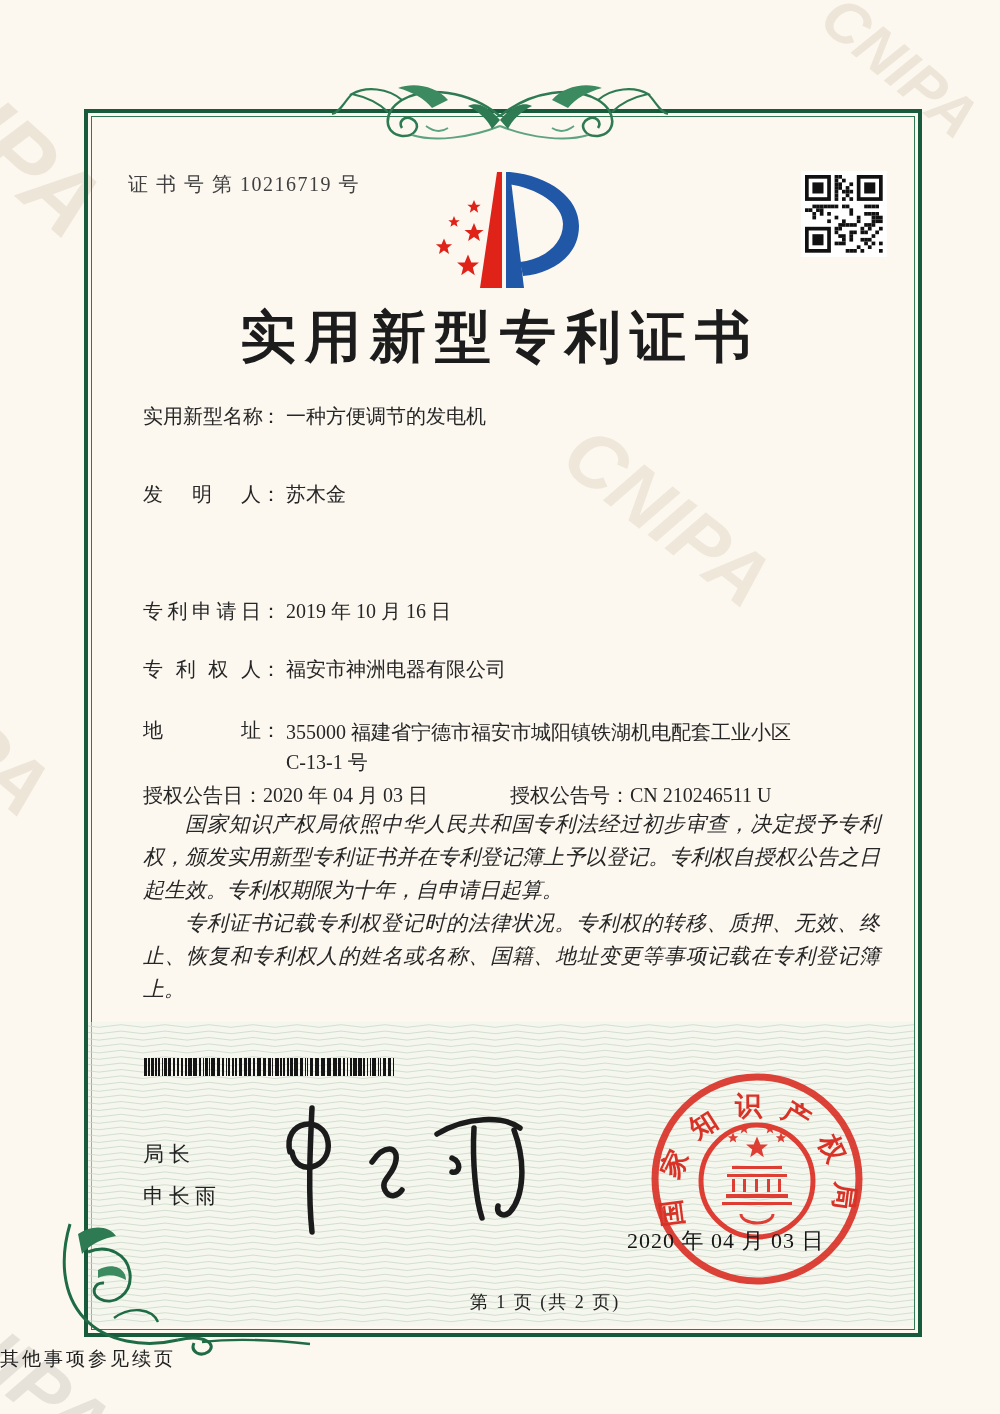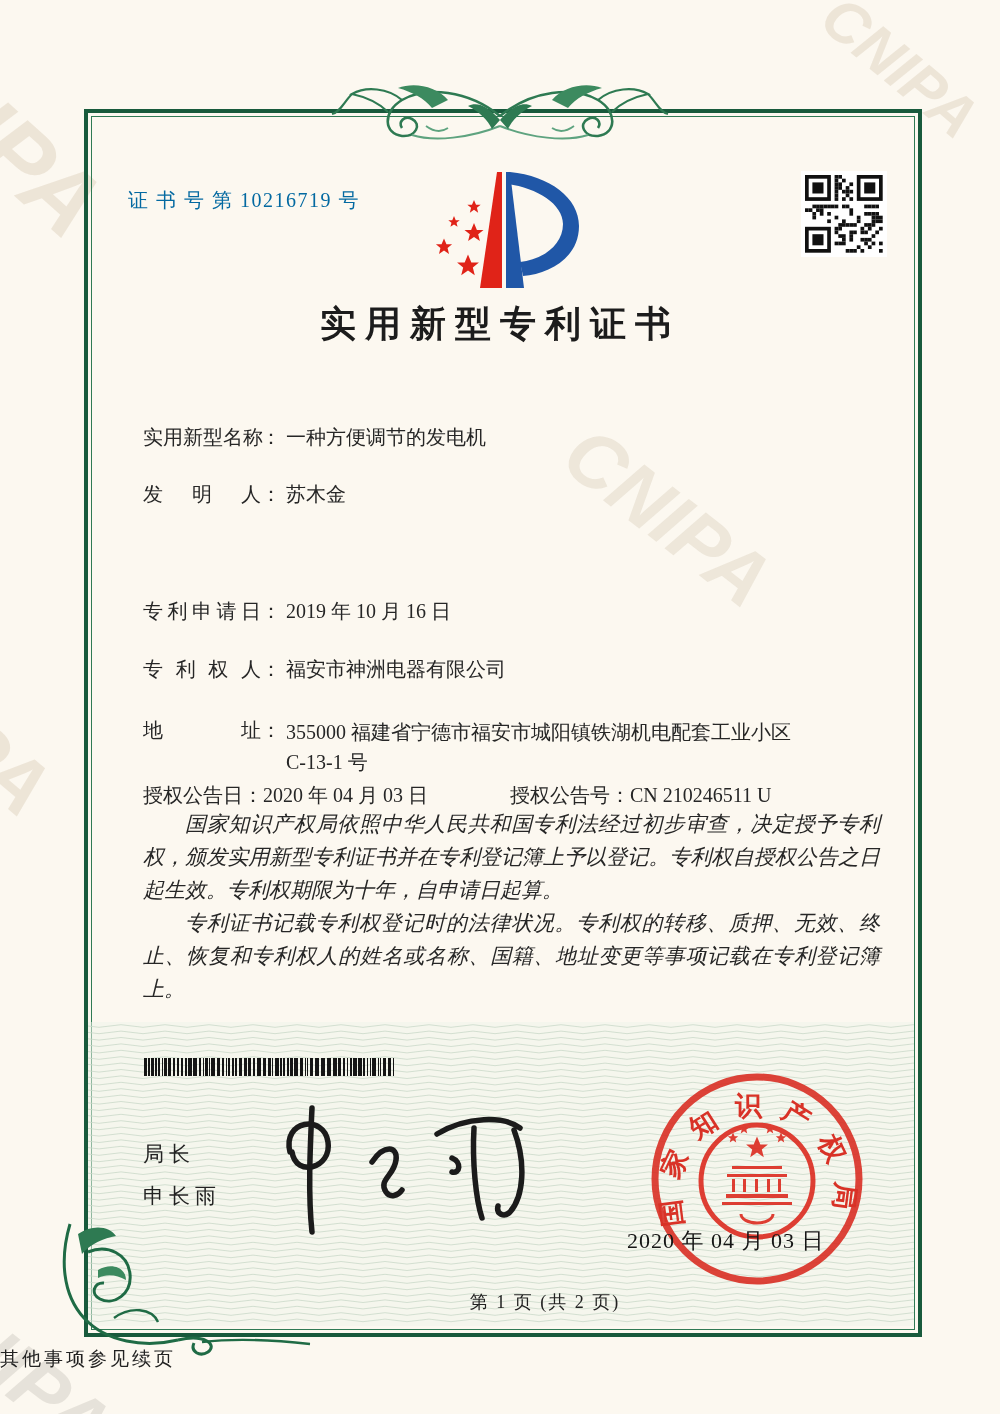--- a/index.html
+++ b/index.html
@@ -12,24 +12,24 @@
   .wm2{left:852px;top:-18px;font-size:60px;transform:rotate(40deg);}
   .wm3{left:602px;top:408px;font-size:78px;transform:rotate(38deg);color:rgba(224,213,196,0.5);}
   .wm4{left:-118px;top:608px;font-size:80px;transform:rotate(40deg);}
   .wm5{left:-58px;top:1255px;font-size:78px;transform:rotate(38deg);color:rgba(205,200,190,0.45);}
   
   .frame{position:absolute;left:84px;top:109px;width:830px;height:1220px;border:4px solid #185a3c;z-index:1;}
   .frame-inner{position:absolute;inset:3px;border:1px solid #2f7a54;}
   .top-flourish{position:absolute;left:330px;top:74px;width:340px;height:84px;z-index:2;}
   .corner-flourish{position:absolute;left:52px;top:1222px;width:260px;height:135px;z-index:2;}
   
-  .cert-no{position:absolute;left:128px;top:171px;font-size:20px;letter-spacing:1.5px;color:#0369a1;z-index:3;margin-top:16px;}
+  .cert-no{position:absolute;left:128px;top:171px;font-size:20px;letter-spacing:1.5px;color:#404040;z-index:3;}
   .logo{position:absolute;left:418px;top:166px;width:175px;height:132px;z-index:3;}
   .qr{position:absolute;left:801px;top:171px;width:86px;height:86px;z-index:3;}
-  .title{position:absolute;left:0;width:1000px;top:300px;text-align:center;font-size:36px;font-weight:bold;
+  .title{position:absolute;left:0;width:1000px;top:300px;text-align:center;font-size:56px;font-weight:bold;
          letter-spacing:9px;color:#1c1c1c;z-index:3;}
   .frow{position:absolute;left:143px;font-size:20px;white-space:nowrap;z-index:3;color:#262626;}
   .flabel{display:inline-block;width:118px;text-align:justify;text-align-last:justify;vertical-align:top;}
   .fcolon{vertical-align:top;}
   .addr{white-space:normal;}
   .addr .fvalue{display:inline-block;width:505px;vertical-align:top;line-height:30px;}
   .grant-right{position:absolute;left:367px;top:0;white-space:nowrap;}
   .paras{position:absolute;left:143px;top:808px;width:737px;z-index:3;color:#262626;font-style:italic;}
   .paras p{margin:0;text-indent:2em;font-size:21px;line-height:33px;text-align:justify;}
   .waves{position:absolute;left:88px;top:1022px;width:826px;height:304px;z-index:2;}
@@ -264,21 +264,21 @@
       <rect x="55.800000000000004" y="4" width="25.900000000000002" height="25.900000000000002" fill="#111"></rect>
       <rect x="59.5" y="7.7" width="18.5" height="18.5" fill="#fff"></rect>
       <rect x="63.2" y="11.4" width="11.100000000000001" height="11.100000000000001" fill="#111"></rect>
       <rect x="4" y="55.800000000000004" width="25.900000000000002" height="25.900000000000002" fill="#111"></rect>
       <rect x="7.7" y="59.5" width="18.5" height="18.5" fill="#fff"></rect>
       <rect x="11.4" y="63.2" width="11.100000000000001" height="11.100000000000001" fill="#111"></rect>
     </svg>
 
   <div class="title">实用新型专利证书</div>
 
-  <div class="frow" style="top:424px">
+  <div class="frow" style="top:403px">
     <span class="flabel">实用新型名称</span><span class="fcolon">：</span>
     <span class="fvalue">一种方便调节的发电机</span>
   </div>
   <div class="frow" style="top:481px">
     <span class="flabel">发明人</span><span class="fcolon">：</span>
     <span class="fvalue">苏木金</span>
   </div>
   <div class="frow" style="top:598px">
     <span class="flabel">专利申请日</span><span class="fcolon">：</span>
     <span class="fvalue">2019 年 10 月 16 日</span>

